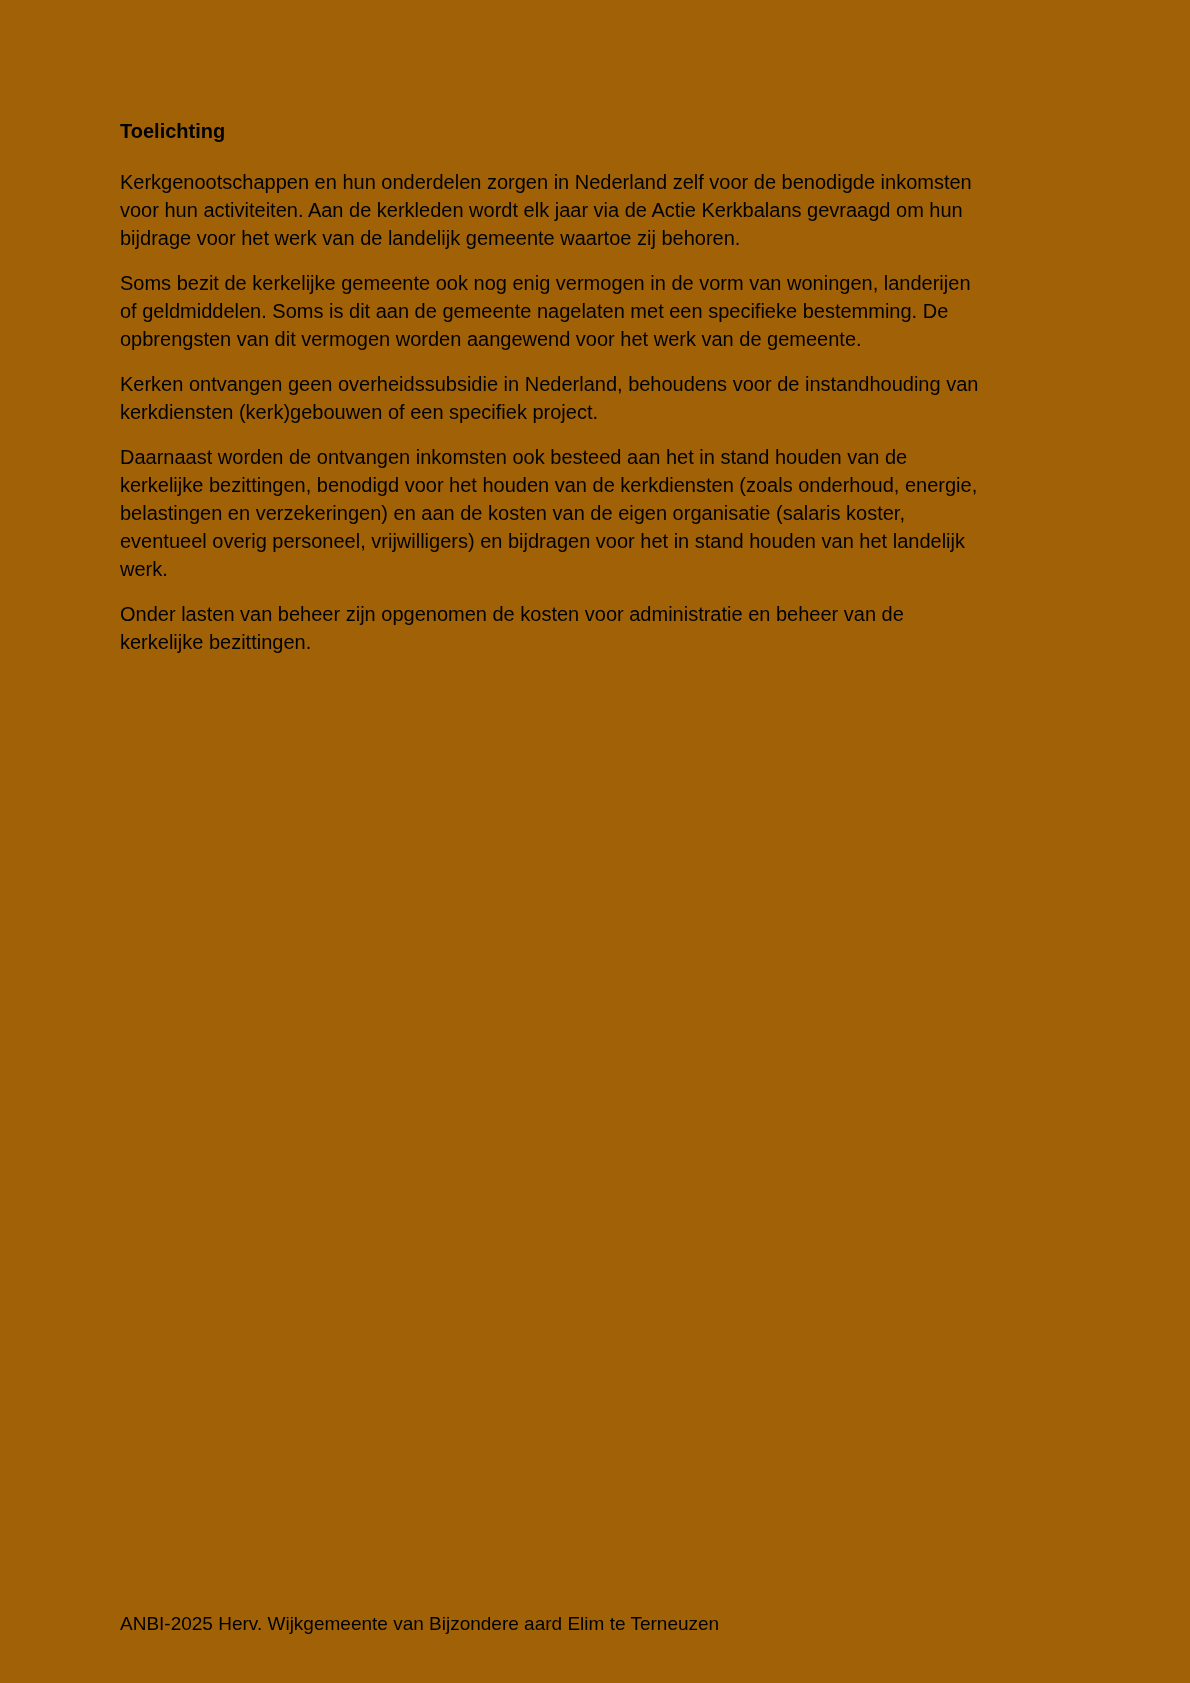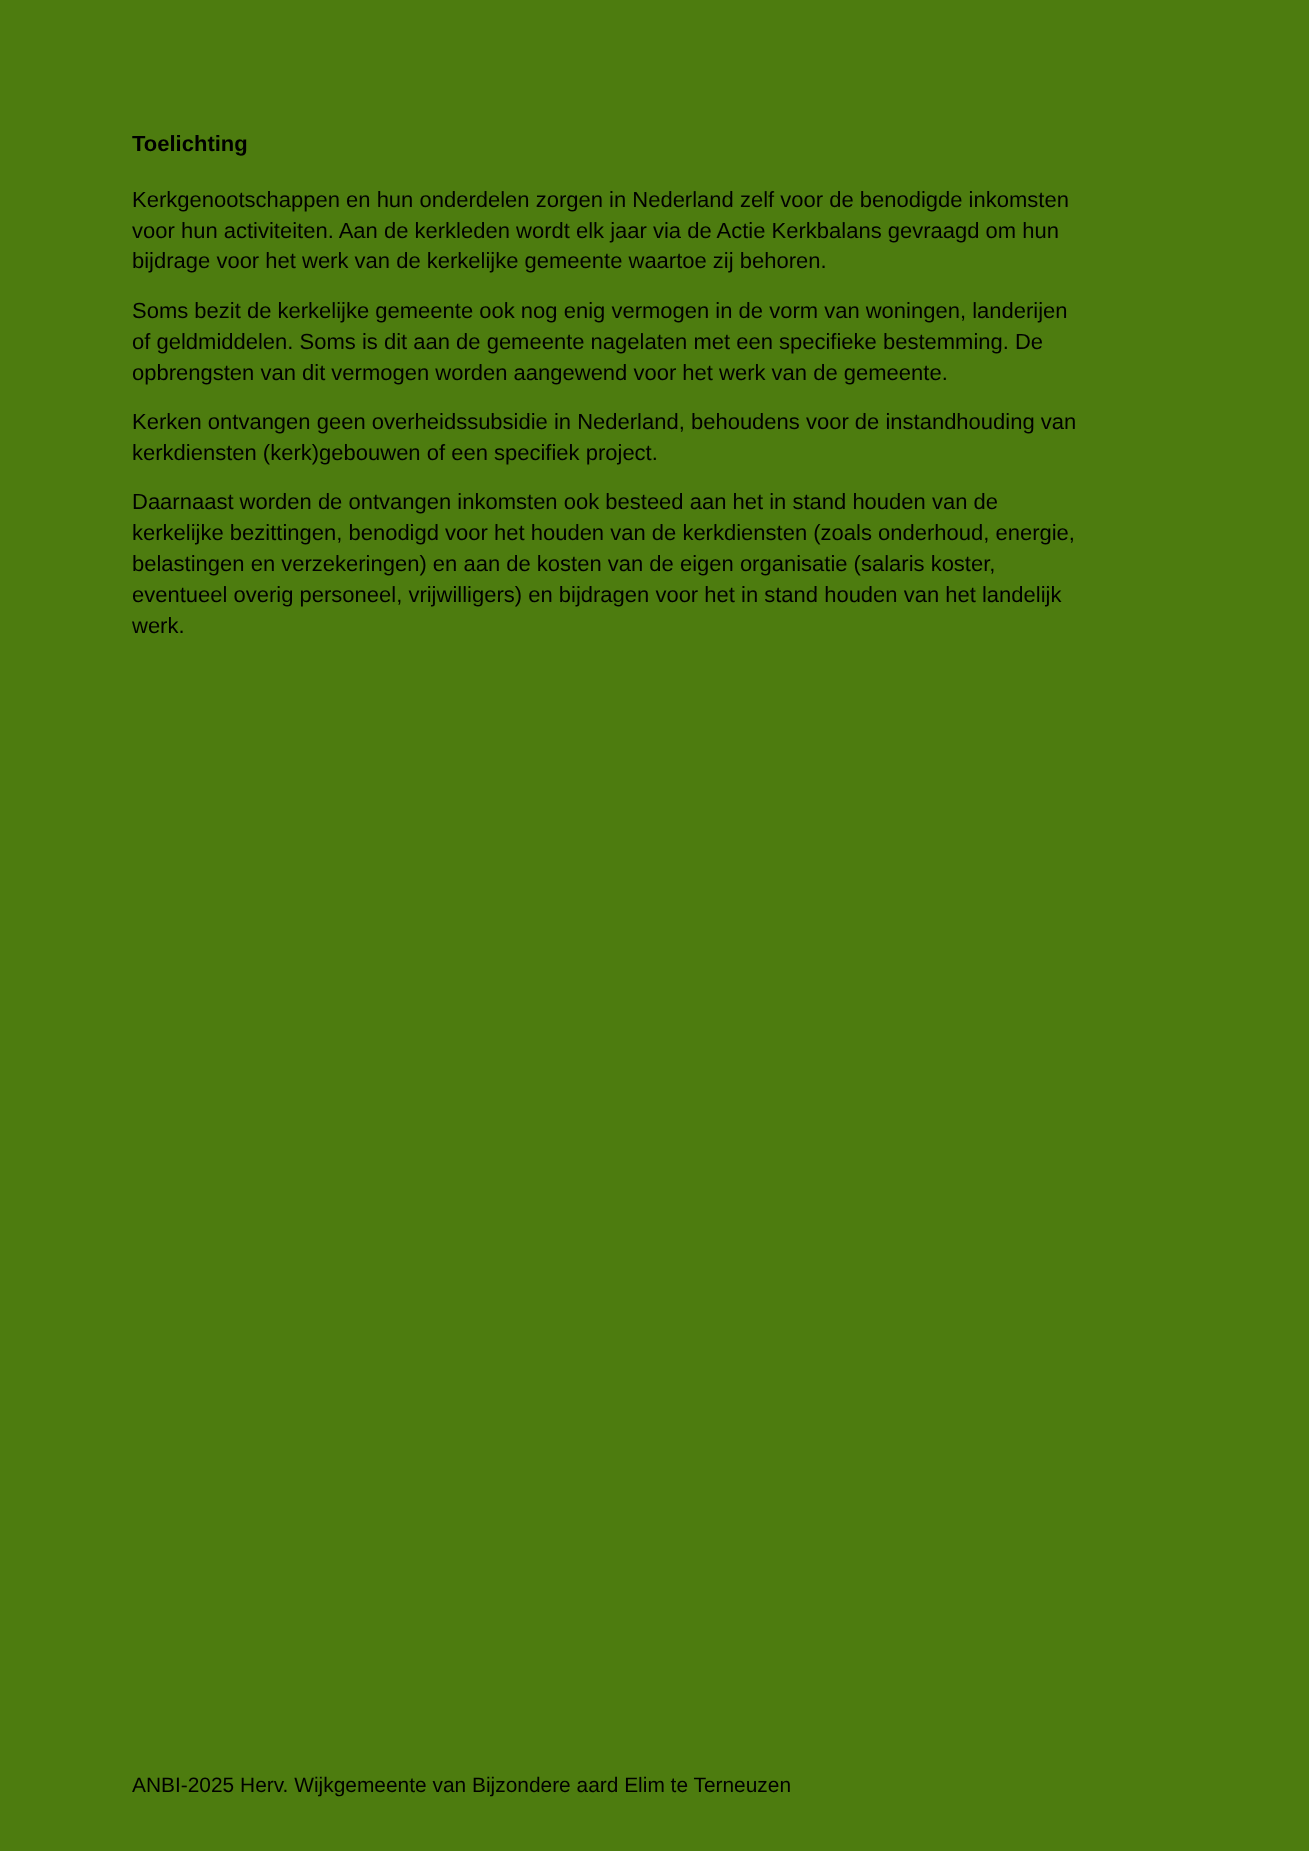--- a/index.html
+++ b/index.html
@@ -7,21 +7,21 @@
     background: #ffffff;
   }
   body {
     font-family: "Liberation Sans", sans-serif;
     color: #000000;
   }
   .page {
     position: relative;
     width: 1190px;
     height: 1683px;
-    background: #4d7c0f;
+    background: #a16207;
     overflow: hidden;
   }
   .content {
     position: absolute;
     top: 118px;
     left: 120px;
     width: 952px;
   }
   .doc-title {
     font-size: 20px;
@@ -49,32 +49,34 @@
 </style>
 </head>
 <body>
 
 <div class="page">
   <div class="content">
     <div class="doc-title">Toelichting</div>
 
     <p class="doc-paragraph">Kerkgenootschappen en hun onderdelen zorgen in Nederland zelf voor de benodigde inkomsten
 voor hun activiteiten. Aan de kerkleden wordt elk jaar via de Actie Kerkbalans gevraagd om hun
-bijdrage voor het werk van de kerkelijke gemeente waartoe zij behoren.</p>
+bijdrage voor het werk van de landelijk gemeente waartoe zij behoren.</p>
 
     <p class="doc-paragraph">Soms bezit de kerkelijke gemeente ook nog enig vermogen in de vorm van woningen, landerijen
 of geldmiddelen. Soms is dit aan de gemeente nagelaten met een specifieke bestemming. De
 opbrengsten van dit vermogen worden aangewend voor het werk van de gemeente.</p>
 
     <p class="doc-paragraph">Kerken ontvangen geen overheidssubsidie in Nederland, behoudens voor de instandhouding van
 kerkdiensten (kerk)gebouwen of een specifiek project.</p>
 
 
     <p class="doc-paragraph">Daarnaast worden de ontvangen inkomsten ook besteed aan het in stand houden van de
 kerkelijke bezittingen, benodigd voor het houden van de kerkdiensten (zoals onderhoud, energie,
 belastingen en verzekeringen) en aan de kosten van de eigen organisatie (salaris koster,
 eventueel overig personeel, vrijwilligers) en bijdragen voor het in stand houden van het landelijk
 werk.</p>
 
+    <p class="doc-paragraph">Onder lasten van beheer zijn opgenomen de kosten voor administratie en beheer van de
+kerkelijke bezittingen.</p>
   </div>
 
   <div class="doc-footer">ANBI-2025 Herv. Wijkgemeente van Bijzondere aard Elim te Terneuzen</div>
 </div>
 
 </body></html>

